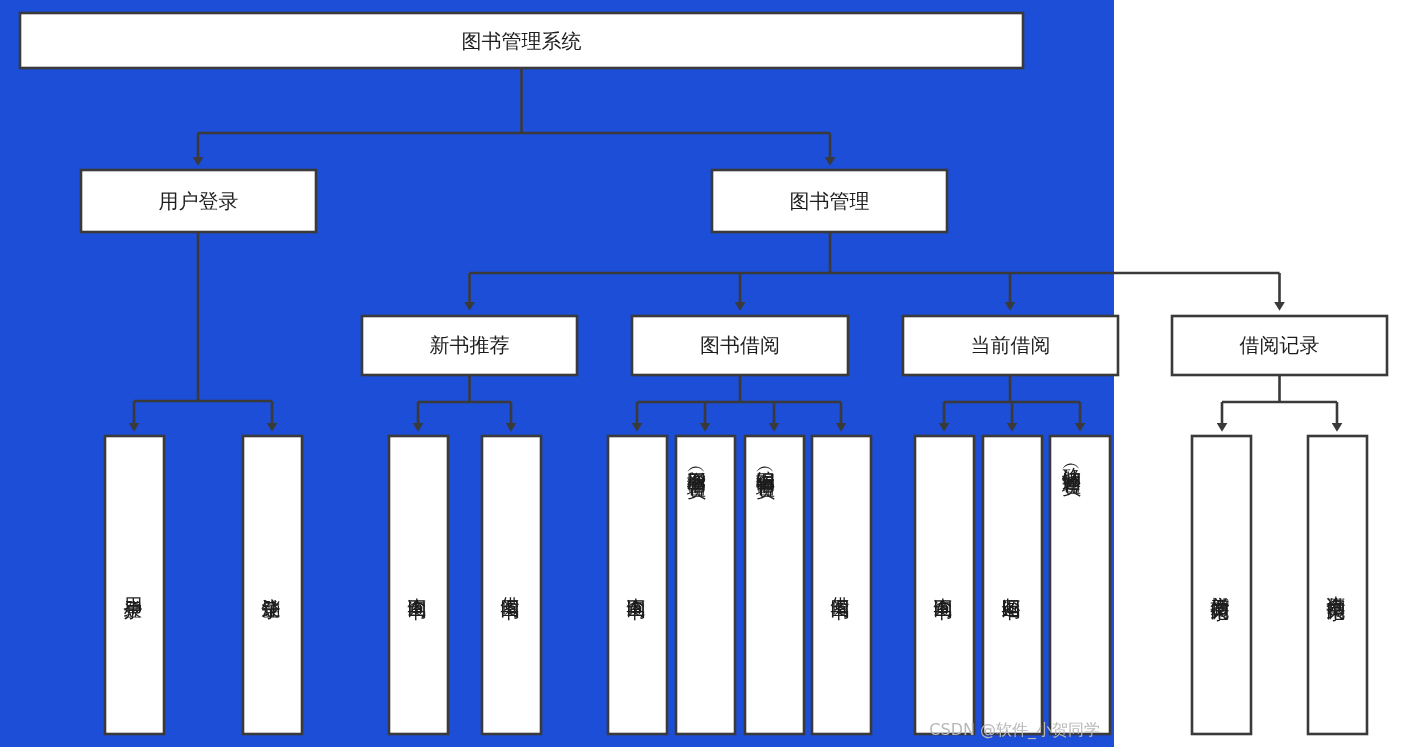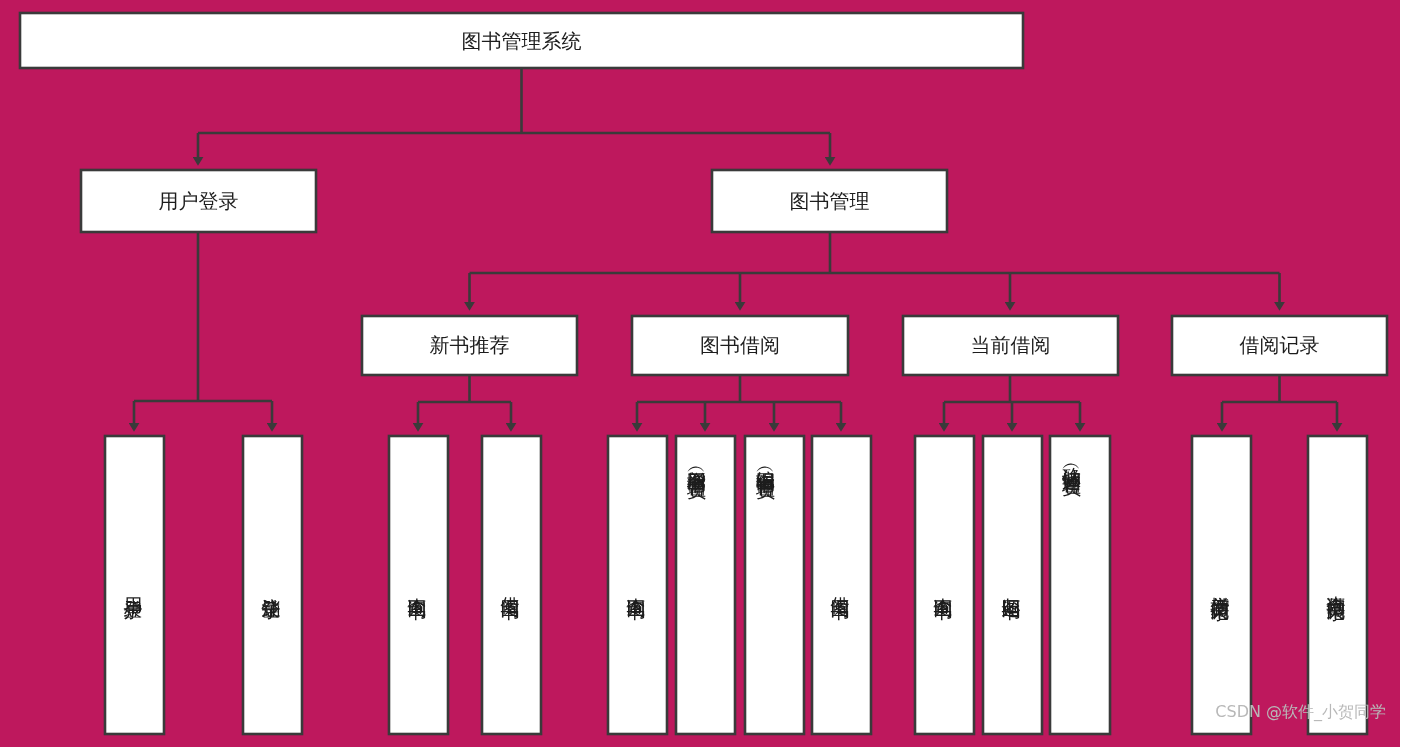--- a/index.html
+++ b/index.html
@@ -8,24 +8,23 @@
     background: #ffffff;
   }
   body {
     width: 1405px;
     height: 747px;
     font-family: "DejaVu Sans", "Liberation Sans", sans-serif;
     overflow: hidden;
   }
   #diagram-root {
     position: relative;
-    width: 1392px;
+    width: 1114px;
     height: 747px;
-    background: #be185d;
-    padding-left: 8px;
+    background: #1d4ed8;
   }
   svg#flow {
     position: absolute;
     left: 0;
     top: 0;
     width: 1405px;
     height: 747px;
     display: block;
   }
   .node-rect {
@@ -50,21 +49,21 @@
     font-family: "DejaVu Sans", "Liberation Sans", sans-serif;
     font-size: 19px;
     fill: #1d1d1d;
     text-anchor: middle;
     writing-mode: vertical-rl;
     letter-spacing: 1.5px;
   }
   .watermark {
     position: absolute;
     right: 14px;
-    bottom: 24px;
+    bottom: 6px;
     font-family: "DejaVu Sans", "Liberation Sans", sans-serif;
     font-size: 16px;
     color: #b8b8b8;
     white-space: nowrap;
     pointer-events: none;
   }
 </style>
 </head>
 <body>
 

